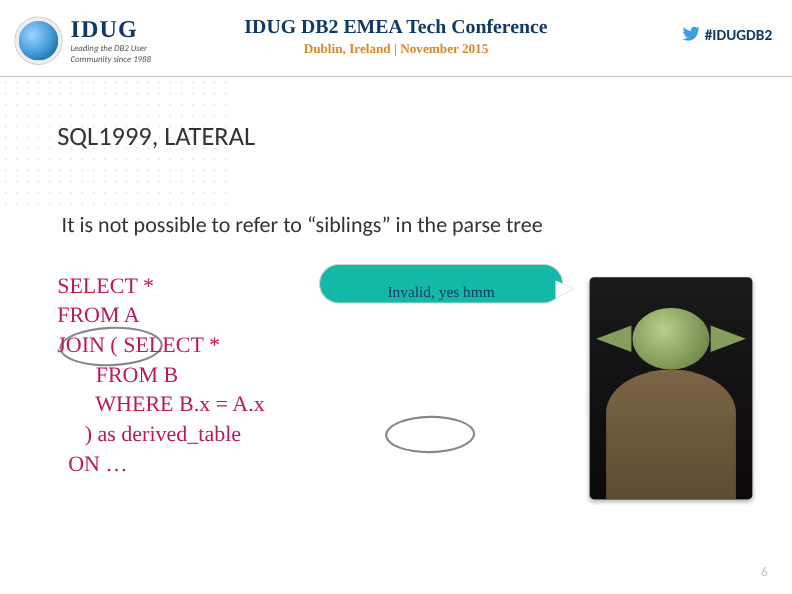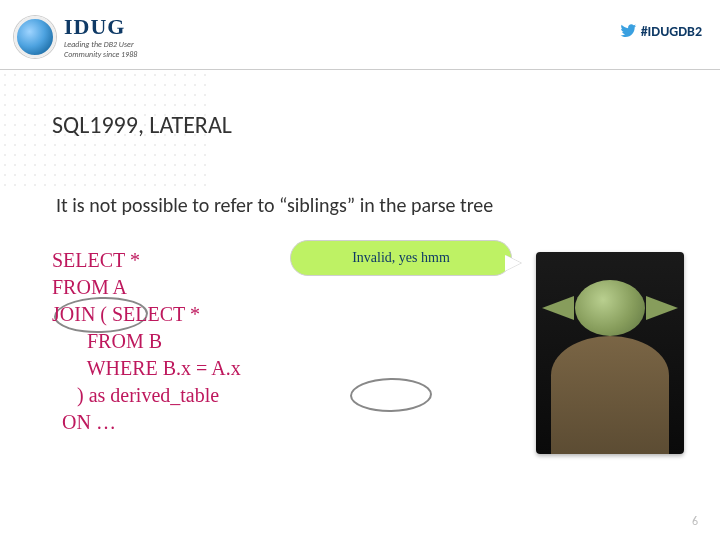--- a/index.html
+++ b/index.html
@@ -162,28 +162,28 @@
     pointer-events: none;
   }
 
   
   .bubble {
     position: absolute;
     left: 290px;
     top: 240px;
     width: 220px;
     height: 34px;
-    background: #bef264;
+    background: #14b8a6;
     border: 1px solid #cfcfcf;
     border-radius: 18px;
     color: #0f3a66;
     font-family: Georgia, "Times New Roman", serif;
     font-size: 14px;
     display: flex;
-    align-items: center;
+    align-items: flex-end;
     justify-content: center;
   }
   .bubble::after {
     content: "";
     position: absolute;
     right: -10px;
     bottom: 4px;
     width: 0; height: 0;
     border-left: 16px solid #fff;
     border-top: 8px solid transparent;
@@ -253,20 +253,24 @@
 
 <div class="header">
   <div class="logo">
     <div class="logo-globe"></div>
     <div class="logo-text">
       <div class="logo-main">IDUG</div>
       <div class="logo-sub">Leading the DB2 User</div>
       <div class="logo-sub">Community since 1988</div>
     </div>
   </div>
+  <div class="header-center">
+    <div class="conf-title">IDUG DB2 EMEA Tech Conference</div>
+    <div class="conf-sub">Dublin, Ireland  |  November 2015</div>
+  </div>
   <div class="hashtag">
     <svg viewBox="0 0 24 24">
         <path d="M23 4.9c-.8.4-1.7.6-2.6.8.9-.6 1.6-1.4 2-2.5-.9.5-1.9.9-2.9 1.1C18.6 3.4 17.5 3 16.3 3c-2.3 0-4.2 1.9-4.2 4.2 0 .3 0 .6.1 1C8.7 8 5.6 6.3 3.5 3.8c-.4.6-.6 1.4-.6 2.2 0 1.5.7 2.8 1.9 3.5-.7 0-1.4-.2-2-.5v.1c0 2 1.5 3.7 3.4 4.1-.4.1-.7.1-1.1.1-.3 0-.5 0-.8-.1.5 1.7 2.1 2.9 4 2.9-1.5 1.1-3.3 1.8-5.3 1.8H2c1.9 1.2 4.2 2 6.6 2 7.9 0 12.3-6.6 12.3-12.3v-.6c.8-.6 1.6-1.4 2.1-2.3z"></path>
       </svg>
     <span>#IDUGDB2</span>
   </div>
 </div>
 
 <div class="dots"></div>
 

